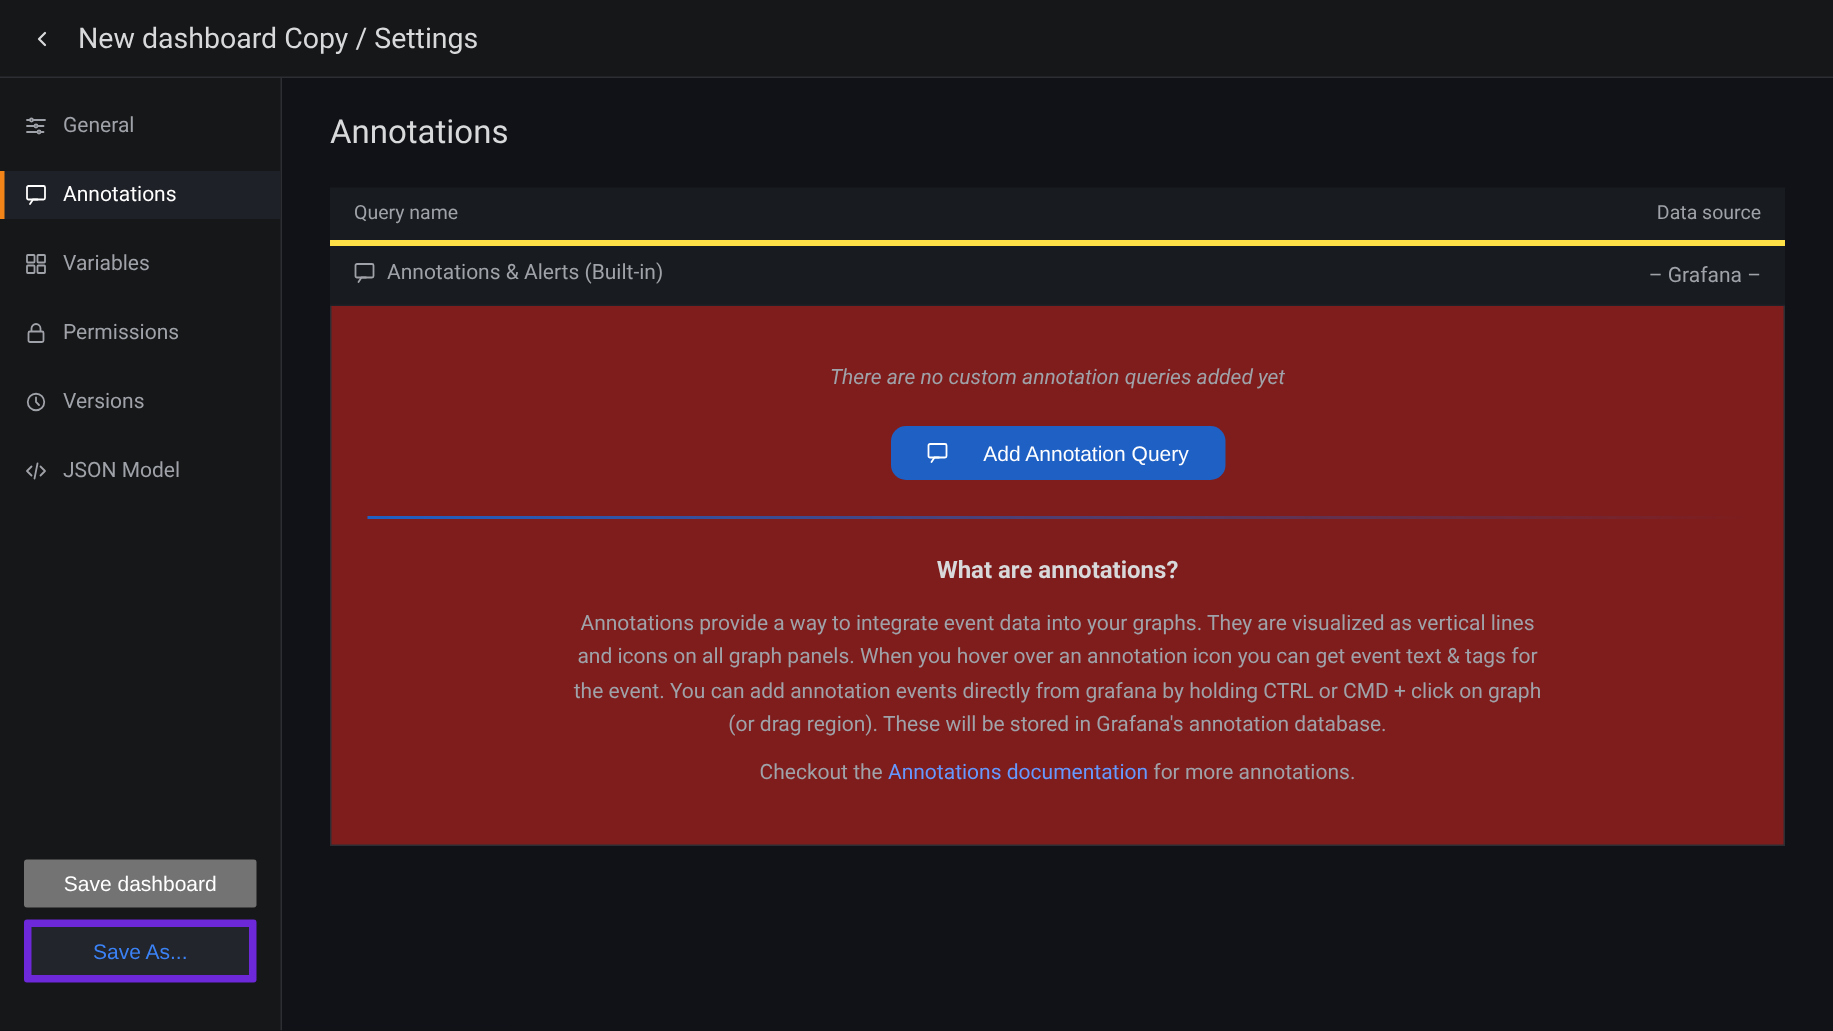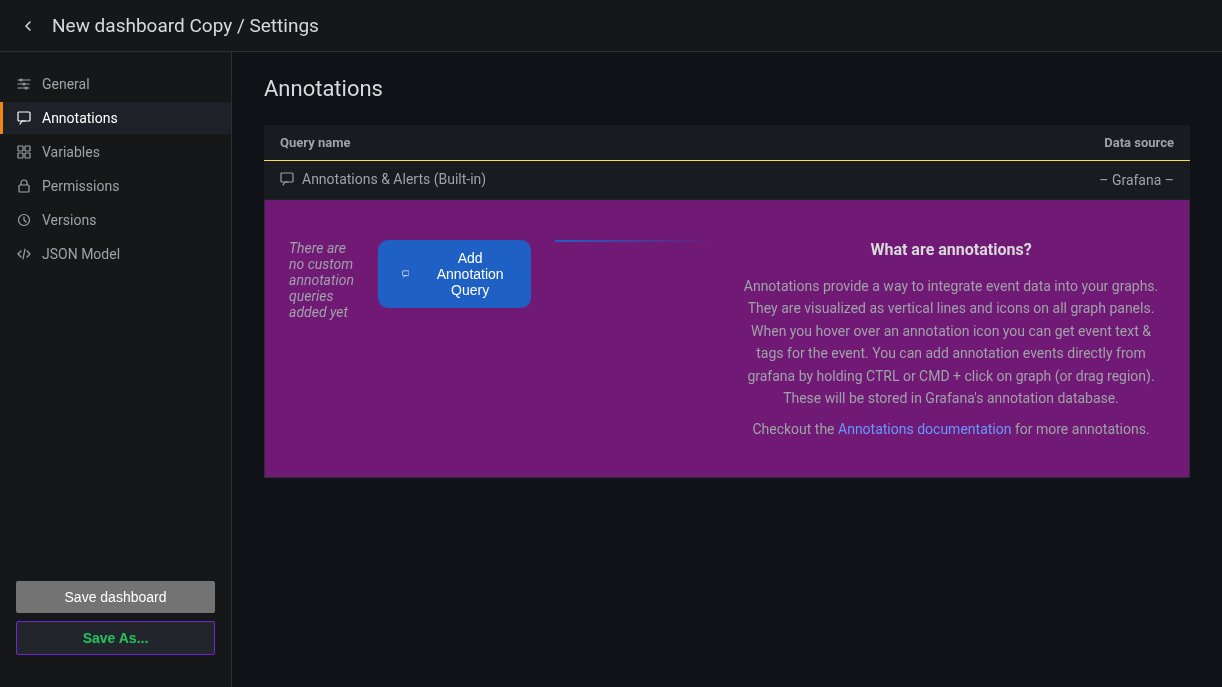--- a/index.html
+++ b/index.html
@@ -39,27 +39,27 @@
     }
 
     
     .main-layout {
       display: flex;
       height: calc(687px - 52px);
     }
 
     
     .sidebar {
-      width: 232px;
+      width: 188px;
       background: #161719;
       border-right: 1px solid #2c2e33;
       padding: 16px 0;
       display: flex;
       flex-direction: column;
-      gap: 2px;
+      gap: 14px;
     }
     .sidebar-item {
       display: flex;
       align-items: center;
       gap: 10px;
       padding: 8px 16px;
       cursor: pointer;
       color: #9fa2a8;
       text-decoration: none;
       position: relative;
@@ -103,27 +103,26 @@
       color: #ffffff;
       border: none;
       padding: 8px 16px;
       border-radius: 2px;
       cursor: pointer;
       font-size: 14px;
       font-weight: 500;
     }
     .btn-secondary {
       background: #22252b;
-      color: #22c55e;
-      border: 1px solid #6d28d9;
+      color: #3b82f6;
+      border: 5px solid #6d28d9;
       padding: 8px 16px;
       border-radius: 2px;
       cursor: pointer;
       font-size: 14px;
-      font-weight: bold;
     }
 
     
     .content {
       flex: 1;
       padding: 24px 32px;
       overflow-y: auto;
       background: #111217;
     }
 
@@ -138,23 +137,23 @@
     .annotations-table {
       width: 100%;
       border-collapse: collapse;
       background: #181b1f;
       margin-bottom: 0;
     }
     .annotations-table th {
       text-align: left;
       padding: 10px 16px;
       color: #9fa2a8;
-      font-weight: 700;
+      font-weight: 400;
       font-size: 13px;
-      border-bottom: 1px solid #fde047;
+      border-bottom: 4px solid #fde047;
     }
     .annotations-table th:last-child {
       text-align: right;
     }
     .annotations-table td {
       padding: 10px 16px;
       border-bottom: 1px solid #1f2128;
       color: #9fa2a8;
       font-size: 14px;
     }
@@ -162,27 +161,27 @@
       text-align: right;
     }
     .annotation-icon {
       display: inline-flex;
       align-items: center;
       gap: 8px;
     }
 
     
     .annotations-info-section {
-      background: #701a75;
+      background: #7f1d1d;
       border: 1px solid #2c2e33;
       border-top: none;
       padding: 40px 24px;
       display: flex;
-      flex-direction: row;
-      align-items: flex-start;
+      flex-direction: column;
+      align-items: center;
       gap: 24px;
     }
 
     .no-queries-text {
       color: #9fa2a8;
       font-style: italic;
       font-size: 14px;
     }
 
     .btn-add-annotation {

